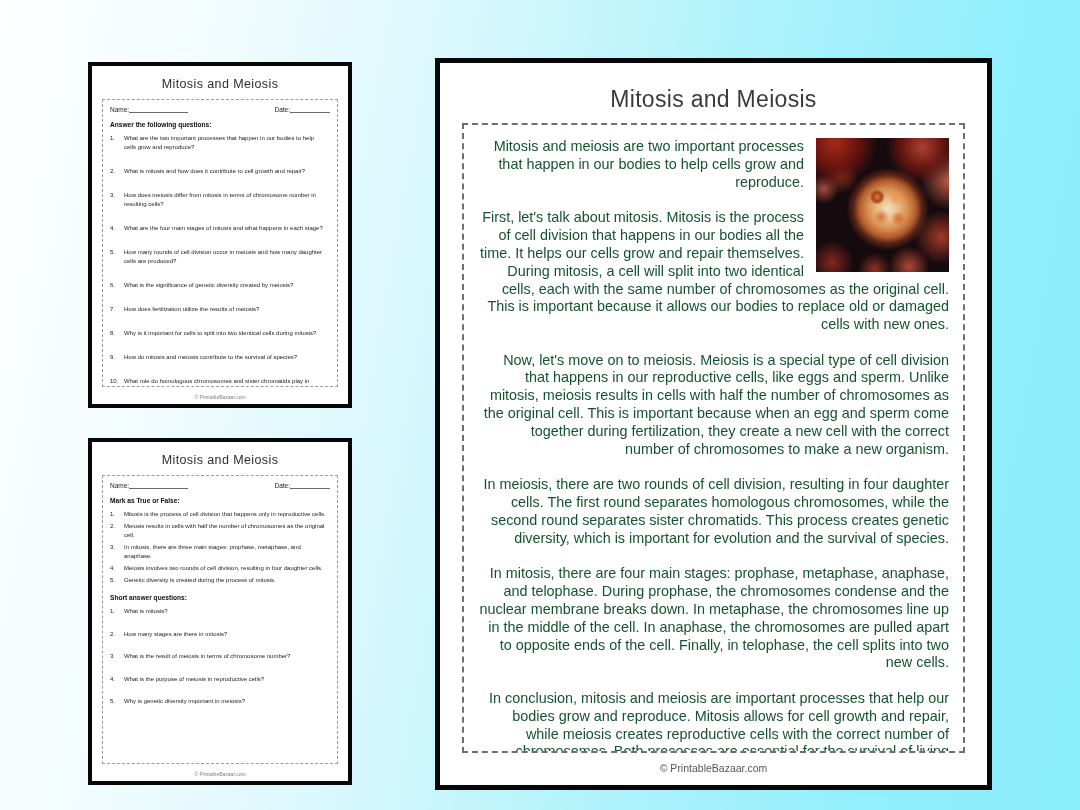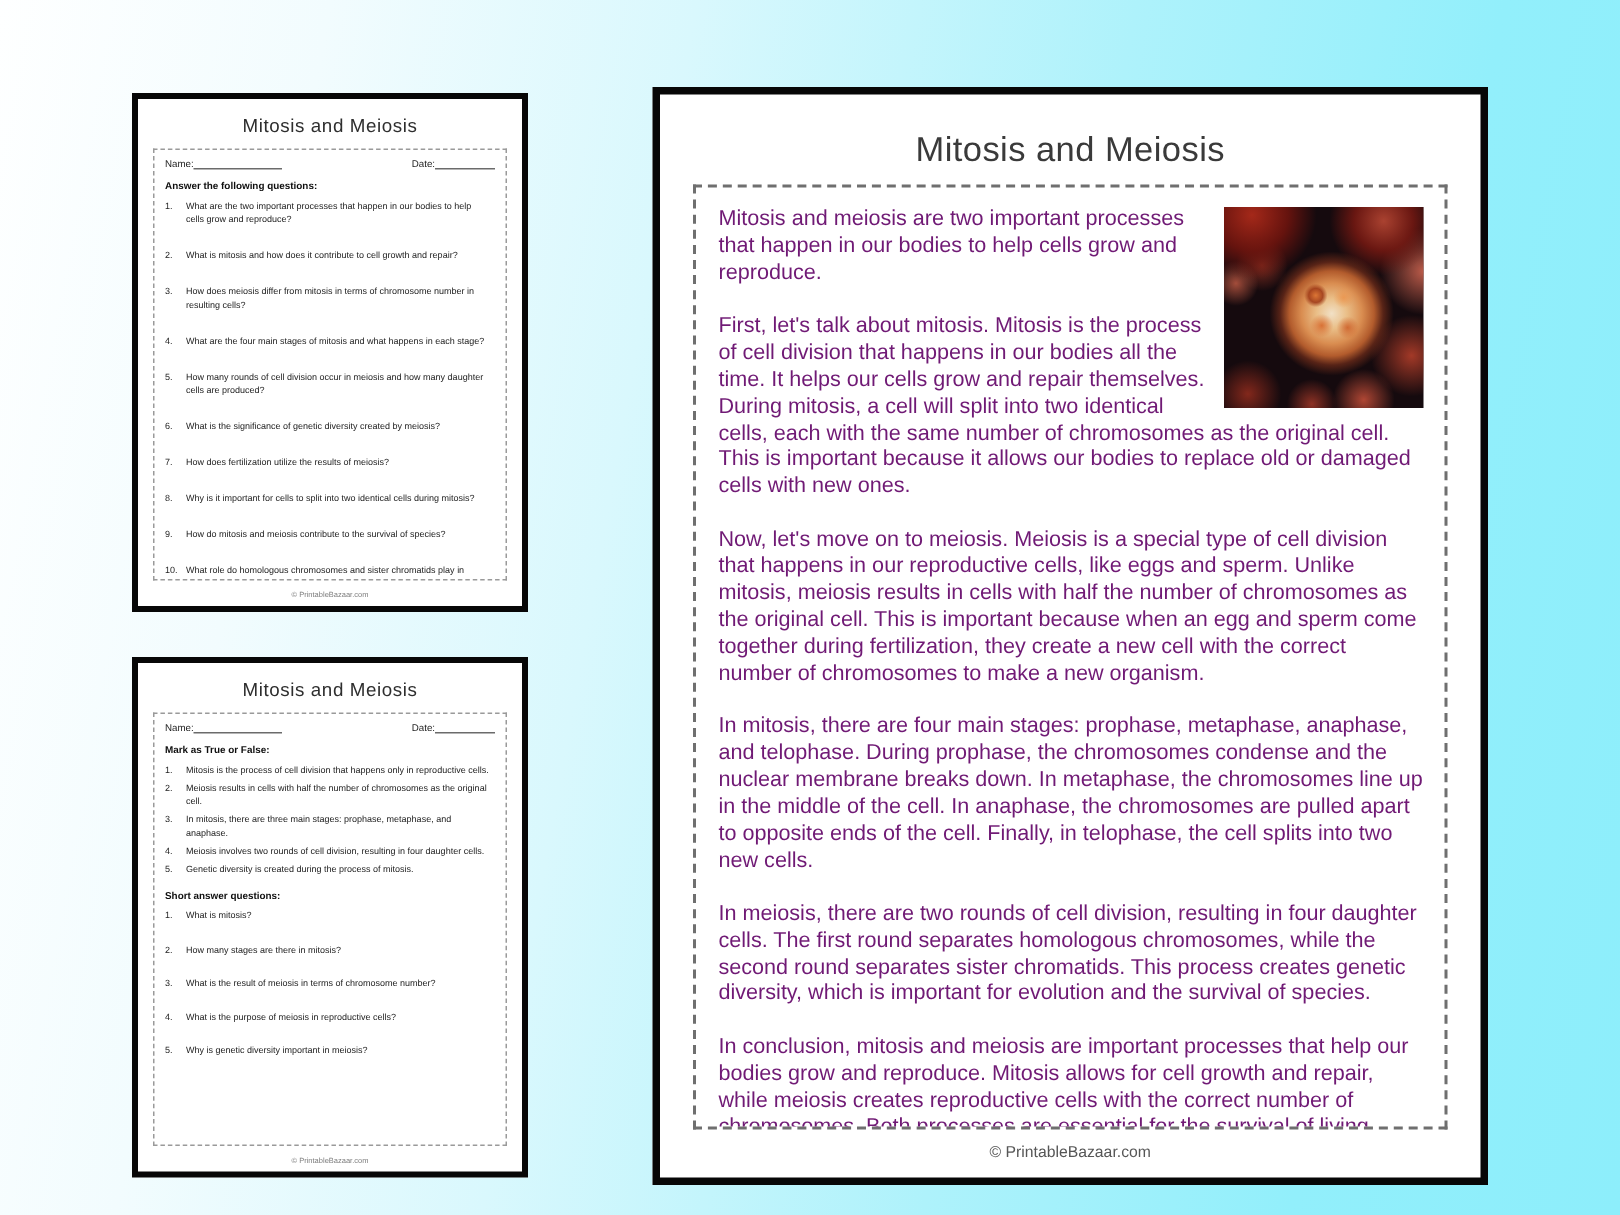--- a/index.html
+++ b/index.html
@@ -46,22 +46,23 @@
   
   .pass { left:435px; top:58px; width:557px; height:732px; border-width:5px; }
   .p-title {
     font-size: 23px; font-weight: 400; letter-spacing:.3px;
     text-align:center; color:#3a3a3a; margin-top:23px;
   }
   .p-box {
     position:absolute; left:22px; right:22px; top:60px; bottom:32px;
     border:2px dashed #6f6f6f;
     padding:13px 14px 8px 15px;
-    font-size:14.4px; line-height:1.24; color:#701a75;
+    font-size:14.4px; line-height:1.24; color:#14532d;
     overflow:hidden;
+    text-align:right;
   }
   .p-box p { margin-bottom:17.5px; }
   .cell-photo {
     float:right; width:133px; height:134px; margin:0 0 8px 12px;
     background-color:#150a0e;
     background-image:
       radial-gradient(circle at 46% 44%, rgba(220,115,50,.95) 0%, rgba(160,60,25,.9) 4.5%, rgba(0,0,0,0) 7.5%),
       radial-gradient(circle at 60% 45%, rgba(235,150,80,.9) 0%, rgba(0,0,0,0) 6.5%),
       radial-gradient(circle at 49% 59%, rgba(215,105,45,.9) 0%, rgba(0,0,0,0) 7.5%),
       radial-gradient(circle at 62% 60%, rgba(205,95,40,.85) 0%, rgba(0,0,0,0) 6.5%),
@@ -201,18 +202,18 @@
   <div class="ws-footer">© PrintableBazaar.com</div>
 </div>
 
 <div class="page pass">
   <div class="p-title">Mitosis and Meiosis</div>
   <div class="p-box">
     <div class="cell-photo"></div>
     <p>Mitosis and meiosis are two important processes that happen in our bodies to help cells grow and reproduce.</p>
     <p>First, let's talk about mitosis. Mitosis is the process of cell division that happens in our bodies all the time. It helps our cells grow and repair themselves. During mitosis, a cell will split into two identical cells, each with the same number of chromosomes as the original cell. This is important because it allows our bodies to replace old or damaged cells with new ones.</p>
     <p>Now, let's move on to meiosis. Meiosis is a special type of cell division that happens in our reproductive cells, like eggs and sperm. Unlike mitosis, meiosis results in cells with half the number of chromosomes as the original cell. This is important because when an egg and sperm come together during fertilization, they create a new cell with the correct number of chromosomes to make a new organism.</p>
+    <p>In meiosis, there are two rounds of cell division, resulting in four daughter cells. The first round separates homologous chromosomes, while the second round separates sister chromatids. This process creates genetic diversity, which is important for evolution and the survival of species.</p>
     <p>In mitosis, there are four main stages: prophase, metaphase, anaphase, and telophase. During prophase, the chromosomes condense and the nuclear membrane breaks down. In metaphase, the chromosomes line up in the middle of the cell. In anaphase, the chromosomes are pulled apart to opposite ends of the cell. Finally, in telophase, the cell splits into two new cells.</p>
-    <p>In meiosis, there are two rounds of cell division, resulting in four daughter cells. The first round separates homologous chromosomes, while the second round separates sister chromatids. This process creates genetic diversity, which is important for evolution and the survival of species.</p>
     <p>In conclusion, mitosis and meiosis are important processes that help our bodies grow and reproduce. Mitosis allows for cell growth and repair, while meiosis creates reproductive cells with the correct number of chromosomes. Both processes are essential for the survival of living organisms.</p>
   </div>
   <div class="p-footer">© PrintableBazaar.com</div>
 </div>
 
 </body></html>

